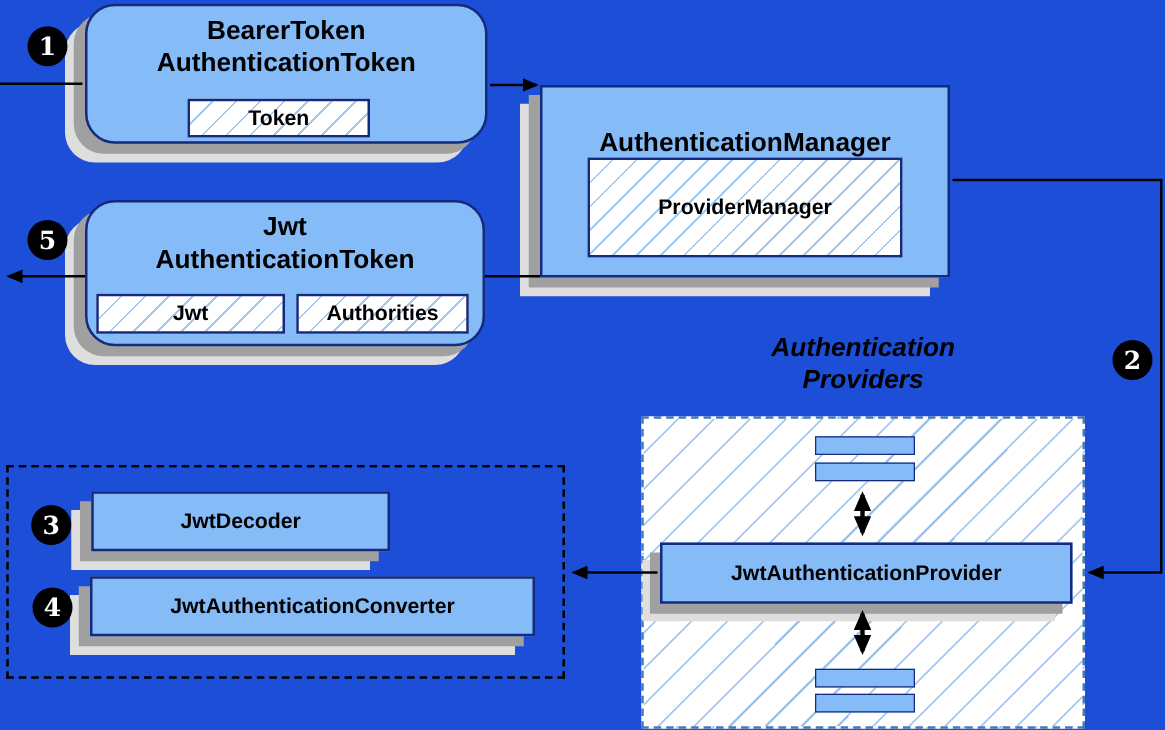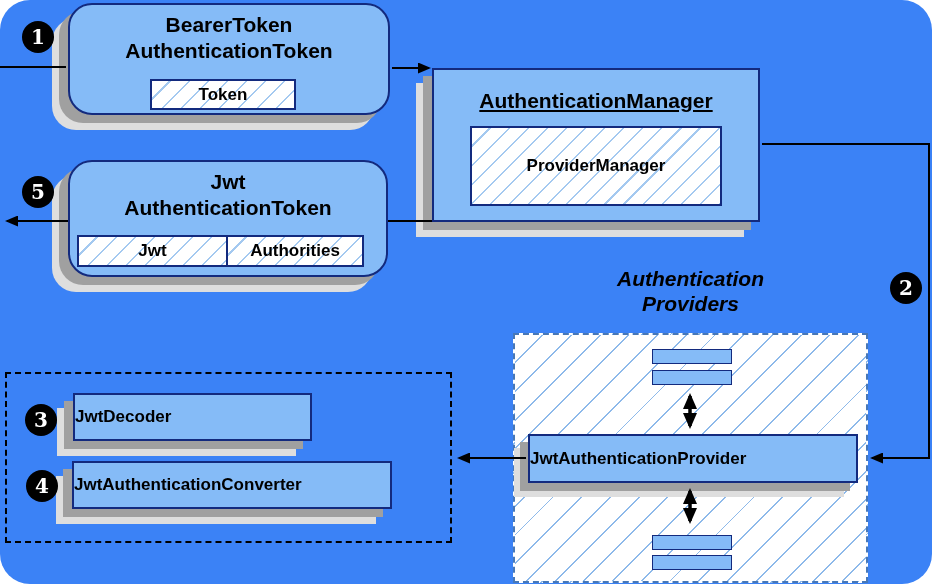--- a/index.html
+++ b/index.html
@@ -1,30 +1,30 @@
 <!DOCTYPE html>
 <html><head>
 <meta charset="utf-8">
 <style>
   html,body{margin:0;padding:0;background:#ffffff;}
   #stage{
-    position:relative;width:932px;height:584px;background:#3b82f6;overflow:hidden;
-    font-family:"Liberation Sans","DejaVu Sans",sans-serif;color:#000;border-radius:30px;
+    position:relative;width:932px;height:584px;background:#1d4ed8;overflow:hidden;
+    font-family:"Liberation Sans","DejaVu Sans",sans-serif;color:#000;
   }
   
   .node{
     position:absolute;box-sizing:border-box;
     background:#85bbf7;border:2px solid #132a7e;
     box-shadow:-9px 8px 0 0 #a0a0a0,-16px 15px 0 0 #dedede;
   }
   .rounded{border-radius:24px;}
   .node .title{
     text-align:center;font-weight:bold;font-size:21px;line-height:26px;padding-top:7px;
   }
-  .flexcenter{display:flex;align-items:center;justify-content:flex-start;}
+  .flexcenter{display:flex;align-items:center;justify-content:center;}
   .label{font-weight:bold;font-size:17px;}
   
   .hatchbox{
     position:absolute;box-sizing:border-box;border:2px solid #132a7e;
     background-color:#ffffff;
     background-image:repeating-linear-gradient(135deg,transparent 0,transparent 12px,#a4c9f0 12px,#a4c9f0 13.5px);
     display:flex;align-items:center;justify-content:center;
   }
   
   .providers-container{
@@ -68,27 +68,27 @@
   </div>
 
   <div class="node rounded" style="left:68px;top:160px;width:320px;height:117px;">
     <div class="title">
       <span>Jwt</span><br>
       <span>AuthenticationToken</span>
     </div>
     <div class="hatchbox" style="left:7px;top:73px;width:151px;height:32px;">
       <span class="label">Jwt</span>
     </div>
-    <div class="hatchbox" style="left:156px;top:73px;width:138px;height:32px;">
+    <div class="hatchbox" style="left:167px;top:73px;width:138px;height:32px;">
       <span class="label">Authorities</span>
     </div>
   </div>
 
   <div class="node" style="left:432px;top:68px;width:328px;height:154px;">
-    <div class="title" style="padding-top:18px;text-decoration:underline;">AuthenticationManager</div>
+    <div class="title" style="padding-top:32px;">AuthenticationManager</div>
     <div class="hatchbox" style="left:36px;top:56px;width:252px;height:80px;align-items:center;">
       <span class="label">ProviderManager</span>
     </div>
   </div>
 
   <div class="free-title" style="left:513px;top:266px;width:355px;">
     <span>Authentication</span><br>
     <span>Providers</span>
   </div>
 
@@ -103,21 +103,21 @@
   <div class="node flexcenter" style="left:528px;top:434px;width:330px;height:49px;box-shadow:-8px 8px 0 0 #a0a0a0,-14px 14px 0 0 #dedede;">
     <span class="label">JwtAuthenticationProvider</span>
   </div>
 
   <div class="black-dashed" style="left:5px;top:372px;width:447px;height:171px;"></div>
 
   <div class="node flexcenter" style="left:73px;top:393px;width:239px;height:48px;">
     <span class="label">JwtDecoder</span>
   </div>
 
-  <div class="node flexcenter" style="left:72px;top:461px;width:320px;height:48px;">
+  <div class="node flexcenter" style="left:72px;top:461px;width:356px;height:48px;">
     <span class="label">JwtAuthenticationConverter</span>
   </div>
 
   <div class="step" style="left:22px;top:21px;">1</div>
   <div class="step" style="left:890px;top:272px;">2</div>
   <div class="step" style="left:25px;top:404px;">3</div>
   <div class="step" style="left:26px;top:470px;">4</div>
   <div class="step" style="left:22px;top:176px;">5</div>
 
   <svg class="connectors" width="932" height="584" viewBox="0 0 932 584">

